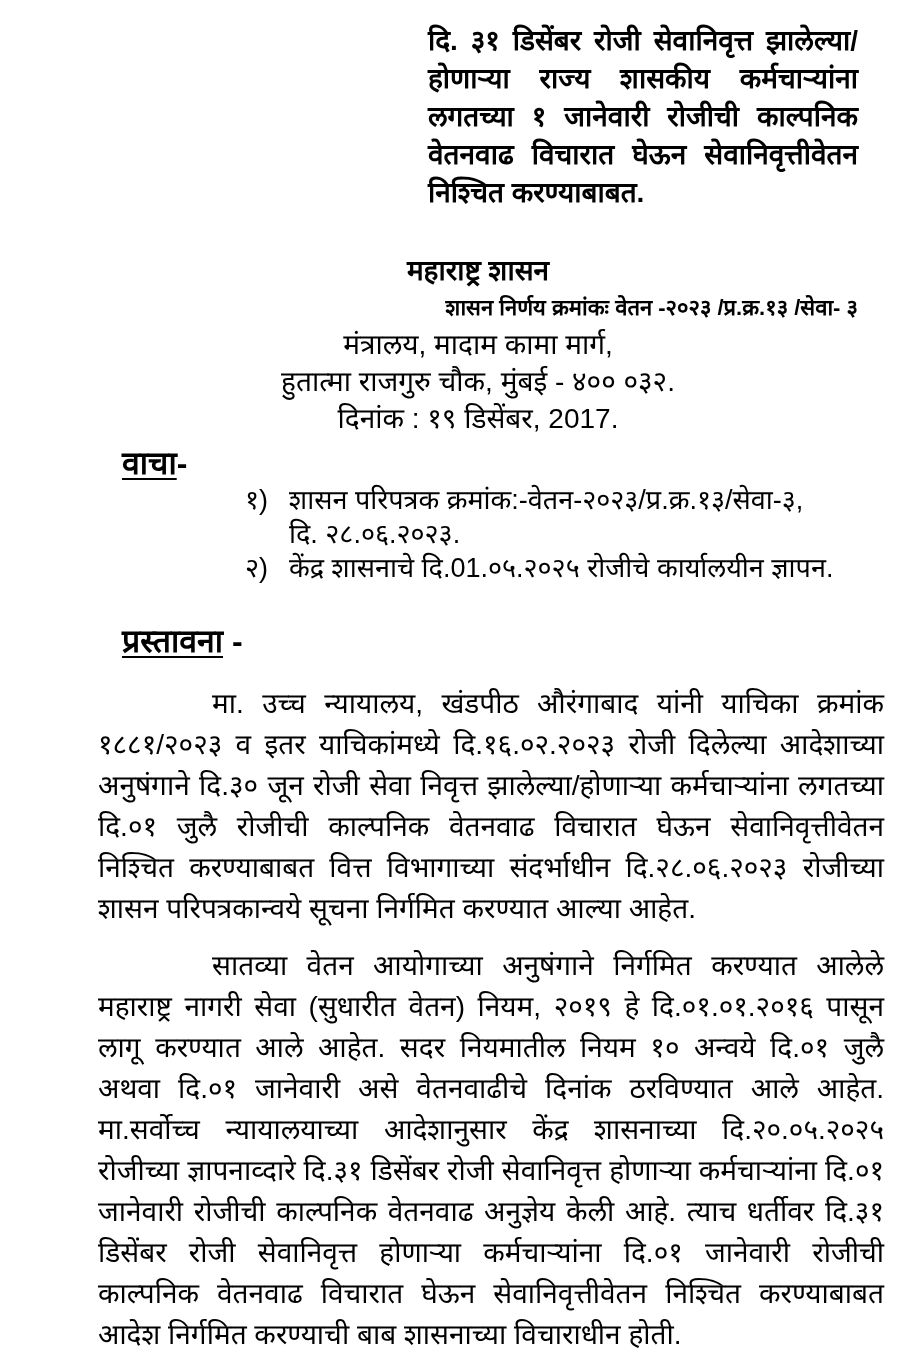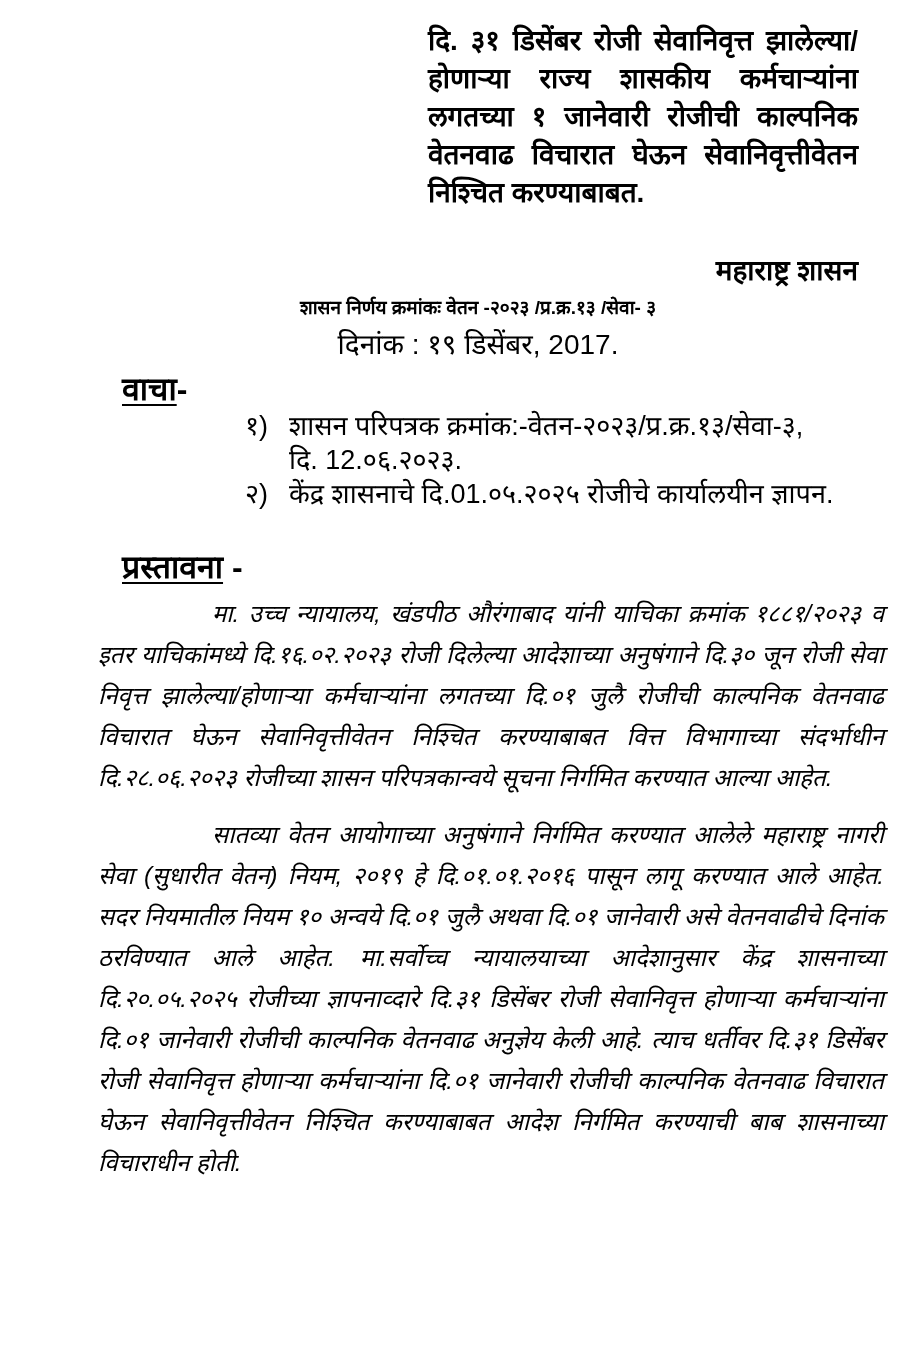--- a/index.html
+++ b/index.html
@@ -23,73 +23,74 @@
     font-weight: 700;
     line-height: 38px;
     text-align: justify;
   }
   
   .letterhead {
     margin: 40px 26px 0 0;
     text-align: center;
   }
   .lh-line { font-size: 28px; line-height: 37px; }
-  .lh-bold { font-weight: 700; text-align: right; }
-  .lh-gr   { font-size: 19px; font-weight: 700; }
+  .lh-bold { font-weight: 700; }
+  .lh-gr   { font-size: 22px; font-weight: 700; text-align: right; }
   
   .sec-heading {
     margin: 8px 0 0 24px;
     font-size: 32px;
     font-weight: 700;
     line-height: 36px;
   }
   .sec-heading .ul {
     text-decoration: underline;
     text-decoration-thickness: 2px;
     text-underline-offset: 4px;
   }
   .preamble-heading { margin-top: 38px; }
   
   .ref-list { margin: 2px 0 0 147px; }
   .ref-item { display: flex; font-size: 27px; line-height: 34px; }
   .ref-num  { width: 44px; flex: none; }
   .ref-text { flex: 1; white-space: pre-line; }
   
   .para {
-    font-size: 24px;
+    font-size: 28px;
     line-height: 41px;
     text-align: justify;
     text-indent: 114px;
-    margin: 8px 0 0 0;
-    font-style: italic;
+    margin: 24px 0 0 0;
   }
   .para.second { margin-top: 16px; }
 </style>
 </head>
 <body>
 
 <div class="page">
 
   <div class="subject">दि. ३१ डिसेंबर रोजी सेवानिवृत्त झालेल्या/होणाऱ्या राज्य शासकीय कर्मचाऱ्यांना लगतच्या १ जानेवारी रोजीची काल्पनिक वेतनवाढ विचारात घेऊन सेवानिवृत्तीवेतन निश्चित करण्याबाबत.</div>
 
   <div class="letterhead">
     <div class="lh-line lh-bold">महाराष्ट्र शासन</div>
     <div class="lh-line lh-gr">शासन निर्णय क्रमांकः  वेतन -२०२३ /प्र.क्र.१३ /सेवा- ३</div>
+    <div class="lh-line">मंत्रालय, मादाम कामा मार्ग,</div>
+    <div class="lh-line">हुतात्मा राजगुरु चौक, मुंबई - ४०० ०३२.</div>
     <div class="lh-line">दिनांक : १९ डिसेंबर, 2017.</div>
   </div>
 
   <div class="sec-heading">
     <span class="ul">वाचा</span><span>-</span>
   </div>
 
   <div class="ref-list">
     <div class="ref-item">
       <span class="ref-num">१)</span>
       <span class="ref-text">शासन परिपत्रक क्रमांक:-वेतन-२०२३/प्र.क्र.१३/सेवा-३,
-दि. 12.०६.२०२३.</span>
+दि. २८.०६.२०२३.</span>
     </div>
     <div class="ref-item">
       <span class="ref-num">२)</span>
       <span class="ref-text">केंद्र शासनाचे दि.01.०५.२०२५ रोजीचे कार्यालयीन ज्ञापन.</span>
     </div>
   </div>
 
   <div class="sec-heading preamble-heading">
     <span class="ul">प्रस्तावना</span><span> -</span>
   </div>

